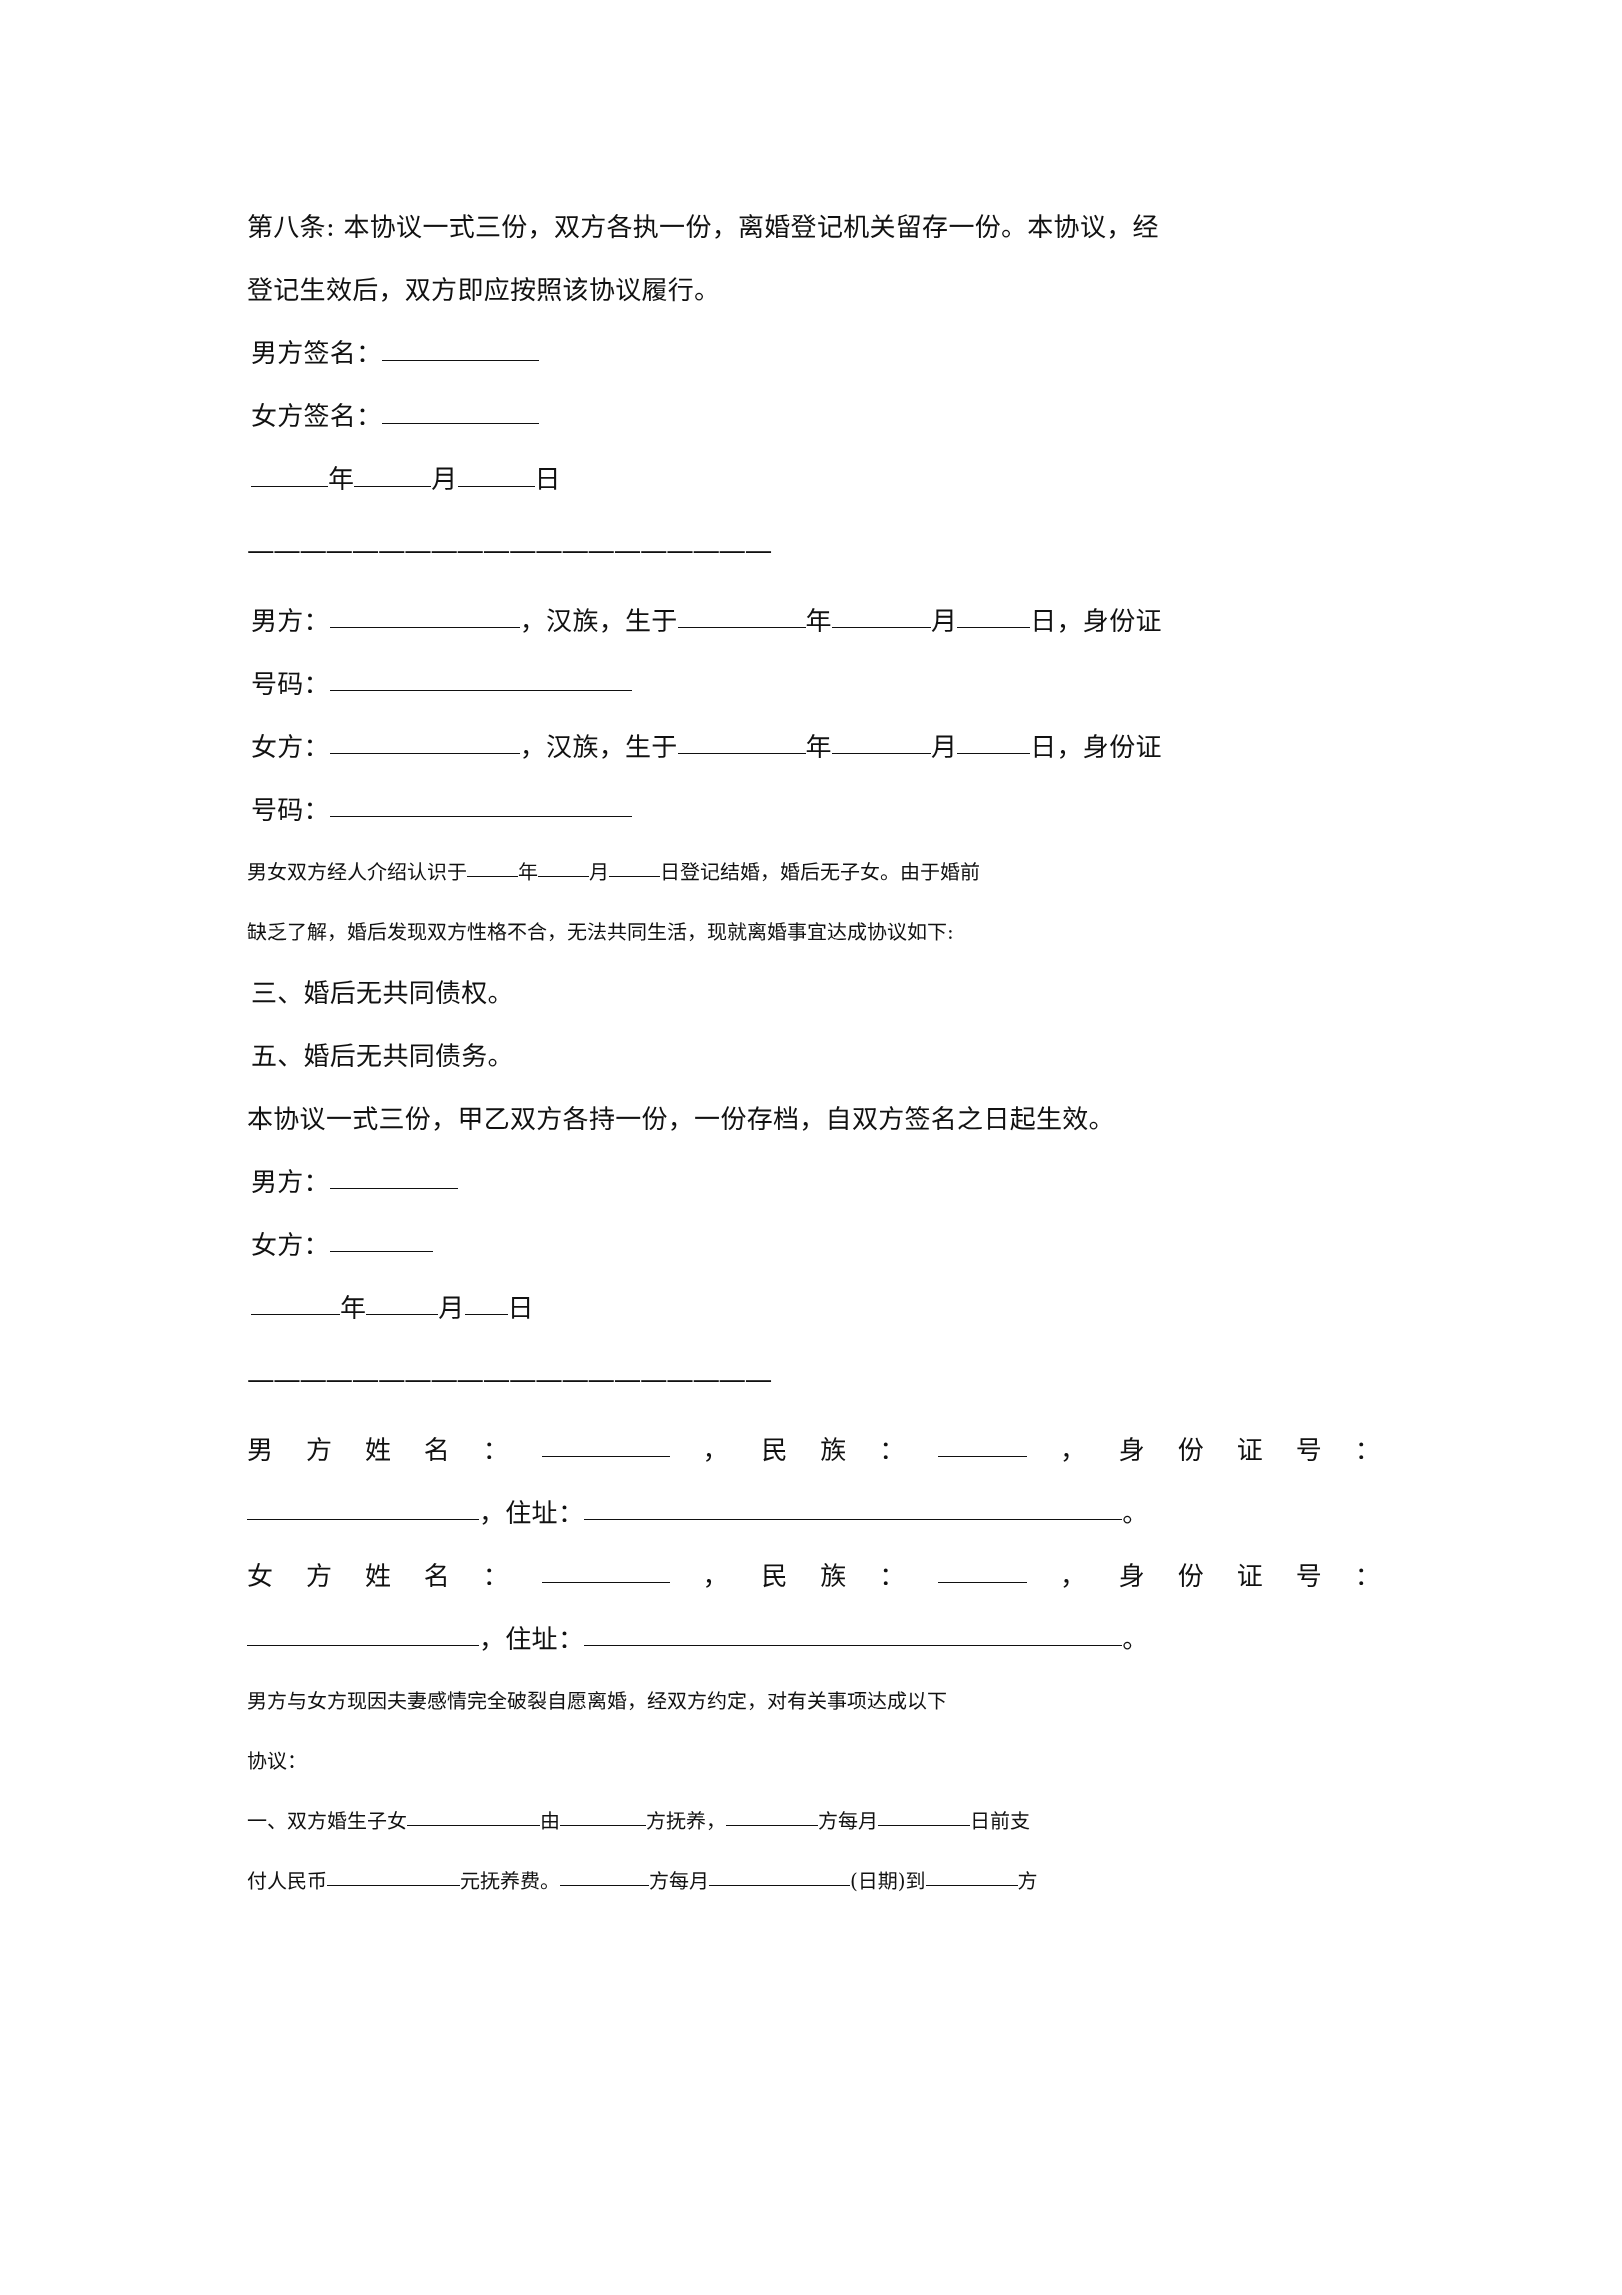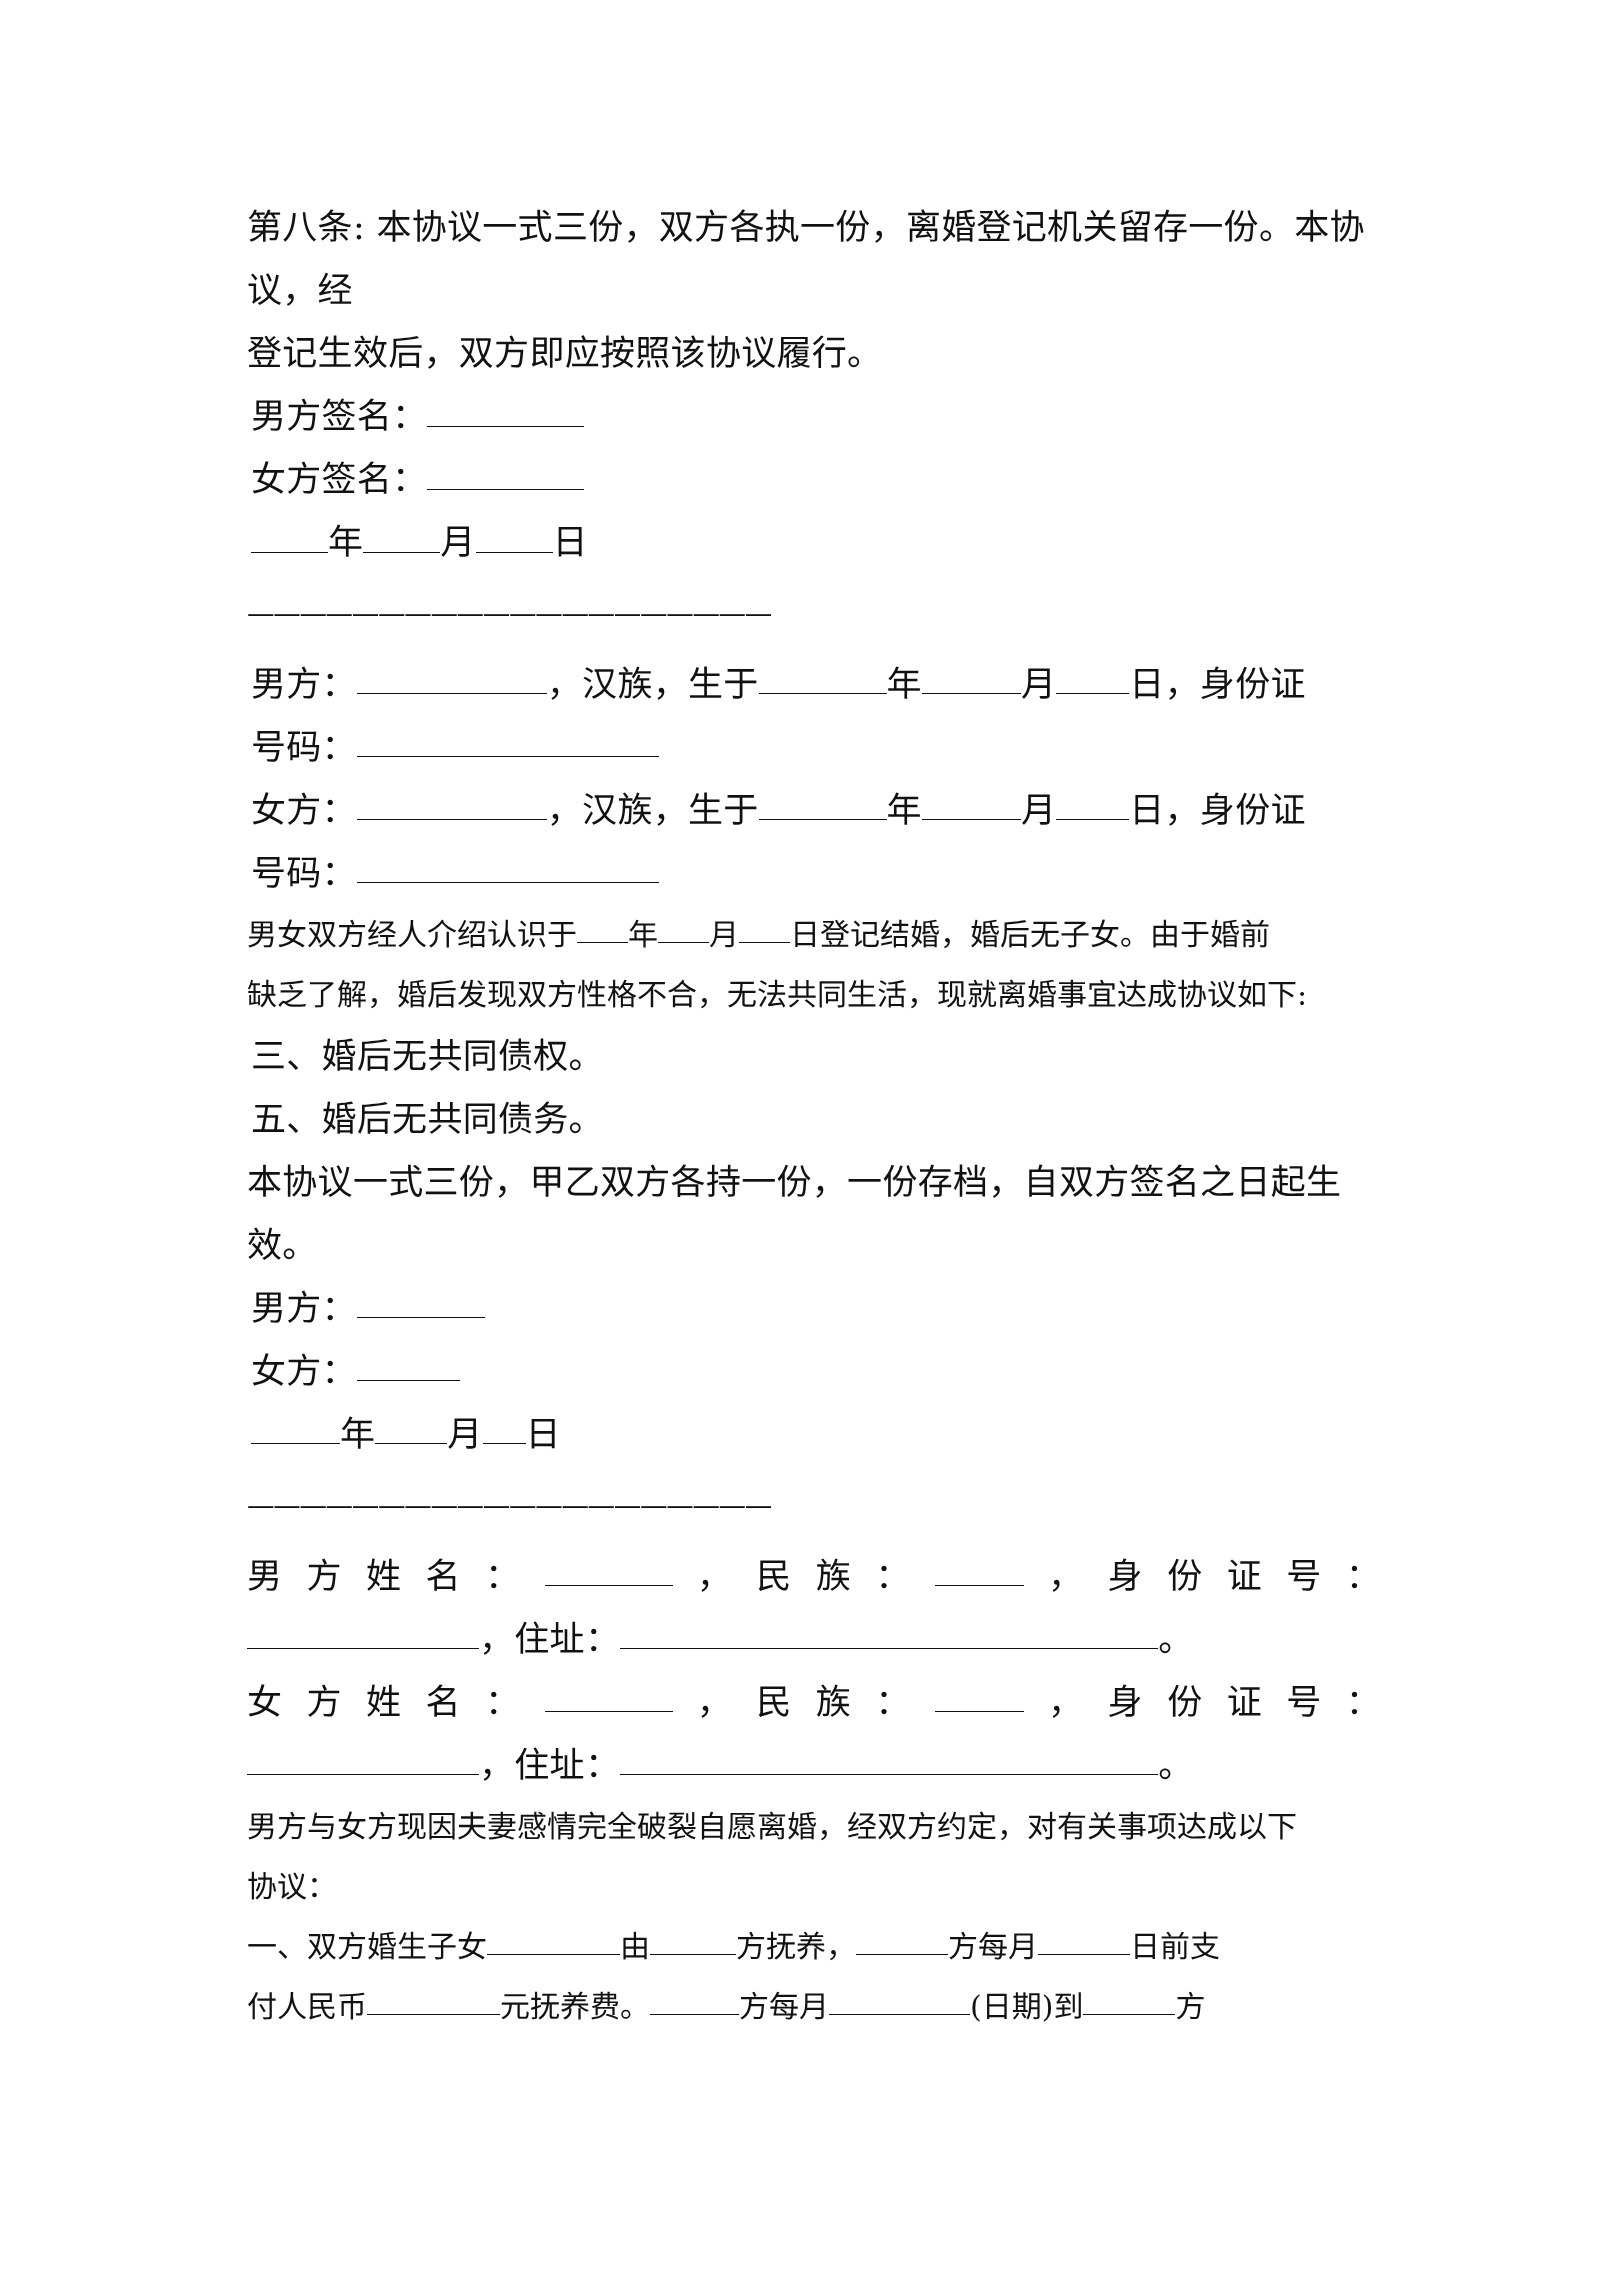--- a/index.html
+++ b/index.html
@@ -16,29 +16,29 @@
     margin: 0 auto;
     overflow: hidden;
     font-family: "DejaVu Serif", "Liberation Serif", serif;
     color: #000000;
     box-sizing: border-box;
     padding: 196px 242px 0 247px;
   }
 
   
   .blk {
-    font-size: 35px;
+    font-size: 26px;
     line-height: 63px;
     color: #111111;
     letter-spacing: 0.3px;
     white-space: pre-wrap;
     word-break: break-all;
   }
   .blk.small {
-    font-size: 30px;
+    font-size: 20px;
     line-height: 60px;
     letter-spacing: 0px;
   }
   .blk.just {
     text-align: justify;
     text-align-last: justify;
   }
   .blk.indent-sig {
     padding-left: 3.9px;
   }

